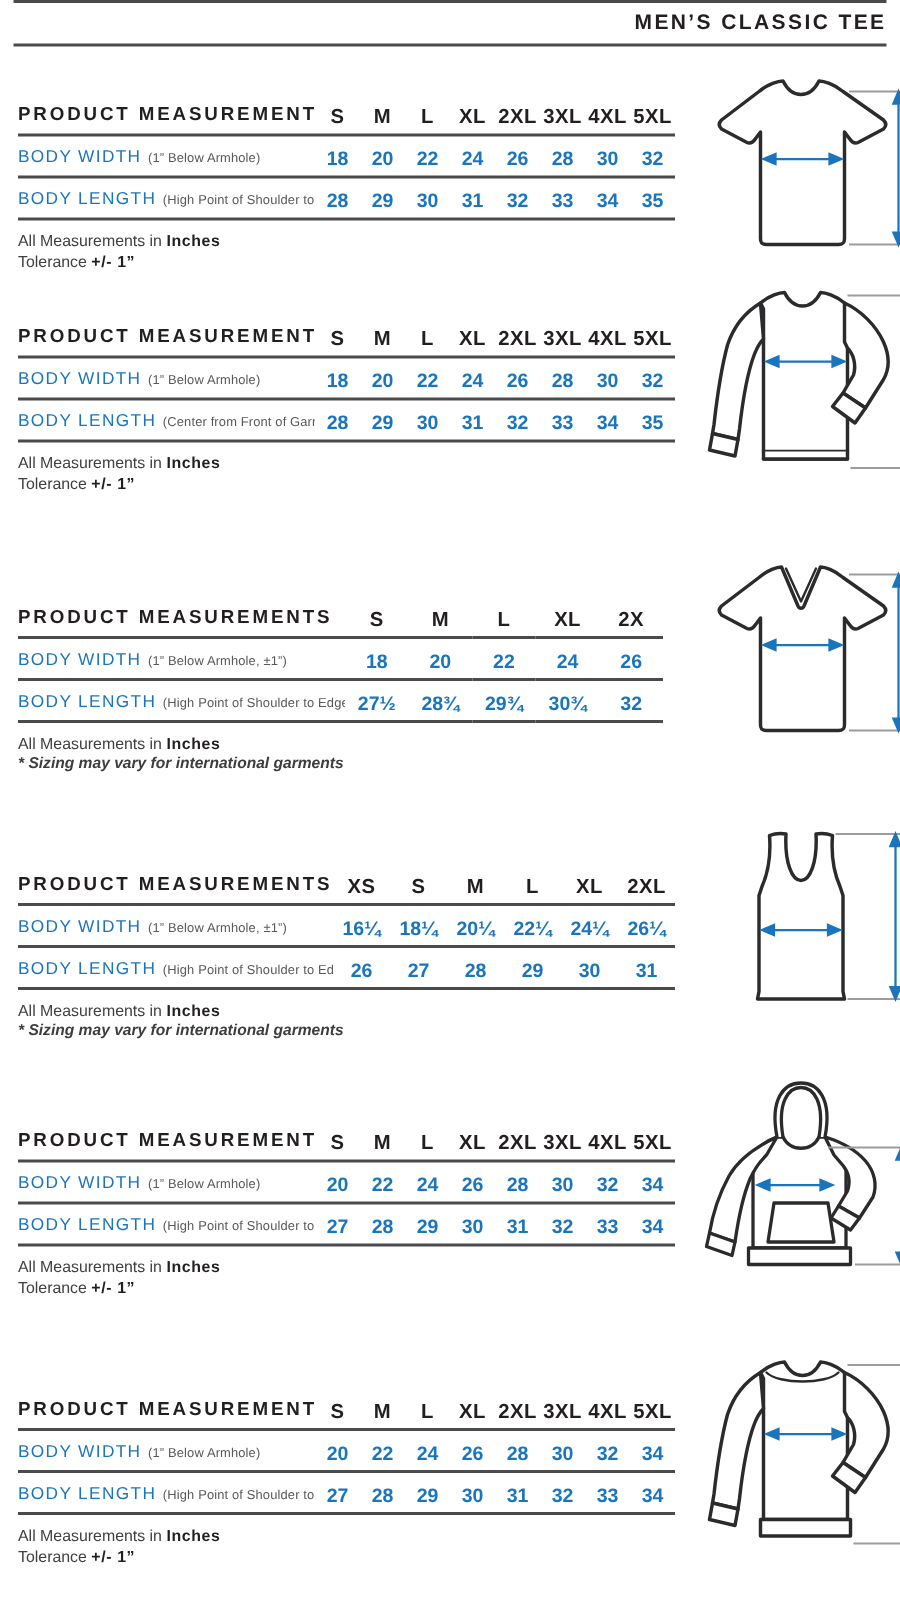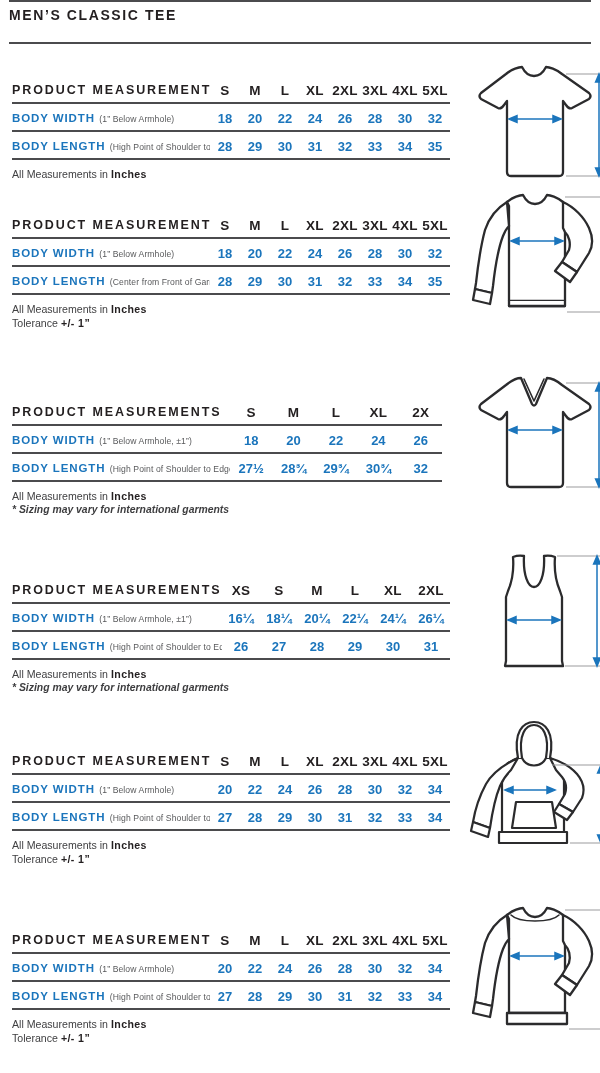--- a/index.html
+++ b/index.html
@@ -7,21 +7,21 @@
   body {
     width:600px; height:1073px; margin:0 auto;
     font-family:"Liberation Sans", sans-serif;
     color:#231f20; overflow:hidden;
   }
   .size-section { height:178.8px; overflow:hidden; }
 
   
   .title-bar {
     margin:0 9px; border-top:2px solid #4b4b4d; border-bottom:2px solid #4b4b4d;
-    text-align:left; padding:4px 0 18px 0;
+    text-align:right; padding:4px 0 5px 0;
   }
   .section-title {
     font-size:14px; font-weight:bold; letter-spacing:1.6px; color:#231f20;
   }
 
   
   .content { display:flex; padding:0 6px 0 12px; }
   .left-col { width:447px; flex:0 0 447px; }
   .right-col { flex:1; display:flex; justify-content:flex-end; align-items:flex-start; }
 
@@ -32,21 +32,21 @@
   table.cols-5 { width:430px; margin-top:40px; }
   table.cols-8 .label-col { width:198px; }
   table.cols-6 .label-col { width:210px; }
   table.cols-5 .label-col { width:218px; }
   .size-table th, .size-table td { padding:4px 0 4px 0; text-align:center; vertical-align:bottom; }
   .size-table thead tr { border-bottom:2px solid #4b4b4d; }
   .size-table tbody tr { border-bottom:2px solid #4b4b4d; }
   .label-col { text-align:left !important; white-space:nowrap; overflow:hidden; }
   .pm-label { font-size:12.5px; font-weight:bold; letter-spacing:1.9px; color:#231f20; }
   th.size-col { font-size:13.5px; font-weight:bold; color:#231f20; letter-spacing:0.3px; }
-  .row-label { font-size:11.5px; font-weight:bold; letter-spacing:0.9px; color:#1b75bc; }
+  .row-label { font-size:11.5px; font-weight:normal; letter-spacing:0.9px; color:#1b75bc; }
   .row-note { font-size:8.6px; font-weight:normal; color:#58595b; letter-spacing:0.1px; }
   td.val { font-size:13px; font-weight:bold; color:#1b75bc; }
 
   
   .notes { margin-top:7px; }
   .note-line { font-size:10.6px; color:#404042; line-height:14px; }
   .note-line b { color:#231f20; letter-spacing:0.4px;text-align:right; }
   .note-sizing { font-style:italic; font-weight:bold; font-size:10.4px; color:#3d3d3f; }
 
   

